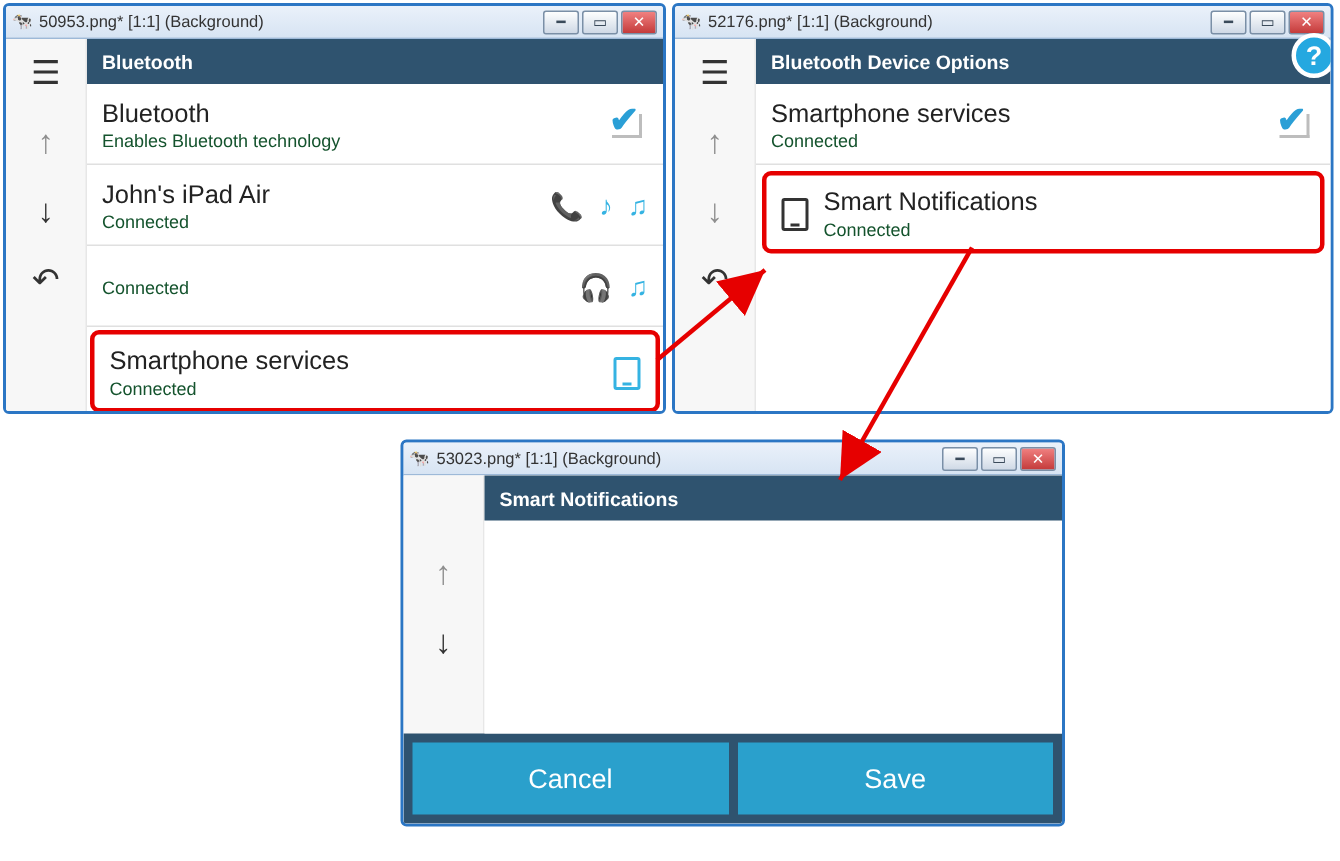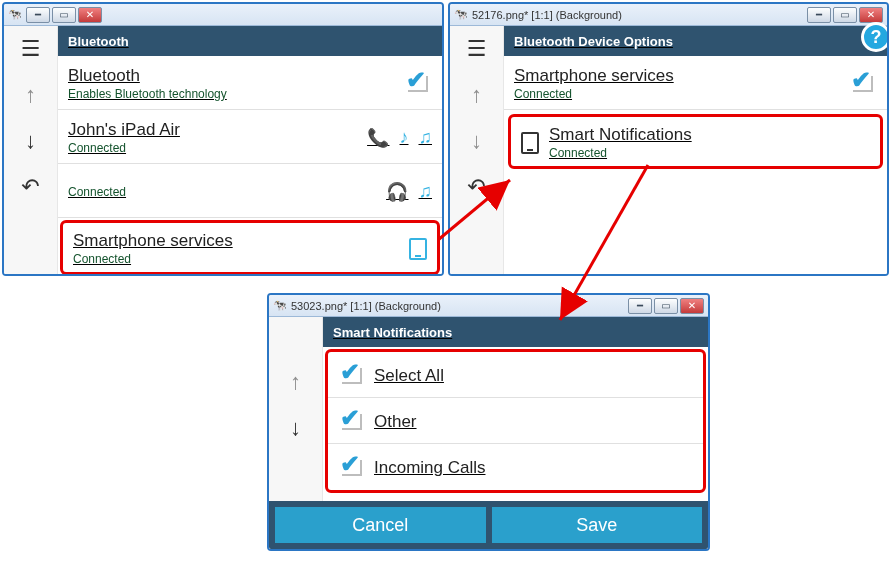--- a/index.html
+++ b/index.html
@@ -57,21 +57,21 @@
     border-right:1px solid #e7e7e7;
     padding-top:6px;
     gap:12px;
   }
   .navbtn{
     width:38px;height:34px;
     display:flex;align-items:center;justify-content:center;
     font-size:22px;color:#8f8f8f;
   }
   .navbtn.dark{ color:#333; }
-  .content-col{ flex:1; background:#fff; position:relative;text-decoration:underline; }
+  .content-col{ flex:1; background:#fff; position:relative; }
   .panel-header{
     height:30px;
     background:#2f536f;
     color:#fff;
     font-size:13px;
     font-weight:bold;
     display:flex;align-items:center;
     padding:0 10px;
     position:relative;
   }
@@ -112,31 +112,32 @@
   }
   .phone-device-icon::after{ content:"";position:absolute;left:4px;bottom:1px;width:6px;height:2px;background:#35b3e2; }
   .phone-device-icon.dark{ border-color:#333; }
   .phone-device-icon.dark::after{ background:#333; }
   .action-bar{
     display:flex;gap:6px;
     background:#2f536f;
     padding:6px;
   }
   .action-btn{
-    flex:1;height:36px;background:#2aa0cc;color:#fff;font-size:18px;
+    flex:1;height:48px;background:#2aa0cc;color:#fff;font-size:18px;
     display:flex;align-items:center;justify-content:center;
   }
   .arrow{ position:absolute; pointer-events:none; }
 </style>
 </head>
 <body>
 
 <div class="win" style="left:2px;top:2px;width:442px;height:274px;">
   <div class="titlebar">
     <span class="app-icon">🐄</span>
+    <span class="title-text">50953.png* [1:1] (Background)</span>
     <div class="winbtns">
       <div class="winbtn">━</div>
       <div class="winbtn">▭</div>
       <div class="winbtn close">✕</div>
     </div>
   </div>
   <div class="device-body">
     <div class="navcol">
       <div class="navbtn dark">☰</div>
       <div class="navbtn">↑</div>
@@ -240,34 +241,20 @@
   <div class="device-body" style="flex-direction:column;height:calc(100% - 22px);">
     <div style="display:flex;flex:1;">
       <div class="navcol">
         <div style="height:30px"></div>
         <div class="navbtn">↑</div>
         <div class="navbtn dark">↓</div>
       </div>
       <div class="content-col">
         <div class="panel-header">
           <span>Smart Notifications</span>
-        </div>
-        <div class="hlbox" style="margin:2px;">
-          <div class="row" style="min-height:46px;">
-            <div class="check-icon" style="margin-right:8px;"></div>
-            <div class="title">Select All</div>
-          </div>
-          <div class="row" style="min-height:46px;">
-            <div class="check-icon" style="margin-right:8px;"></div>
-            <div class="title">Other</div>
-          </div>
-          <div class="row" style="min-height:46px;border-bottom:none;">
-            <div class="check-icon" style="margin-right:8px;"></div>
-            <div class="title">Incoming Calls</div>
-          </div>
         </div>
       </div>
     </div>
     <div class="action-bar">
       <div class="action-btn">Cancel</div>
       <div class="action-btn">Save</div>
     </div>
   </div>
 </div>
 

